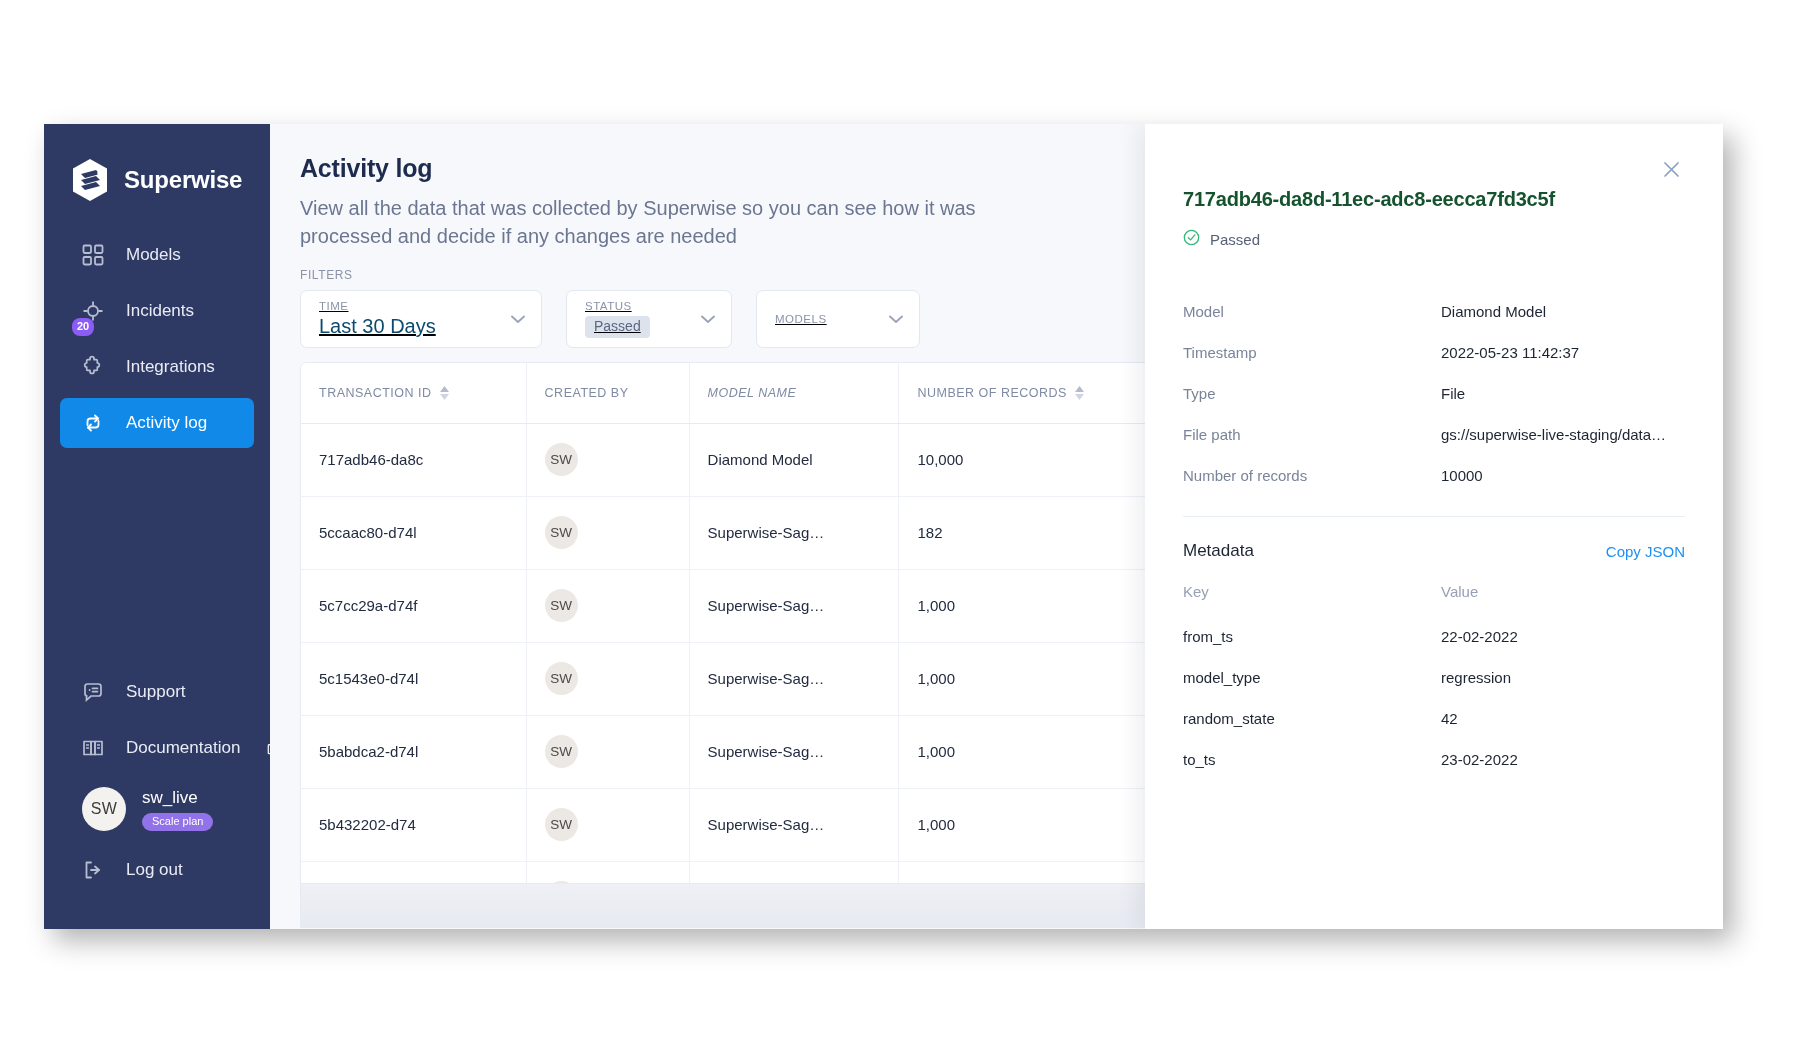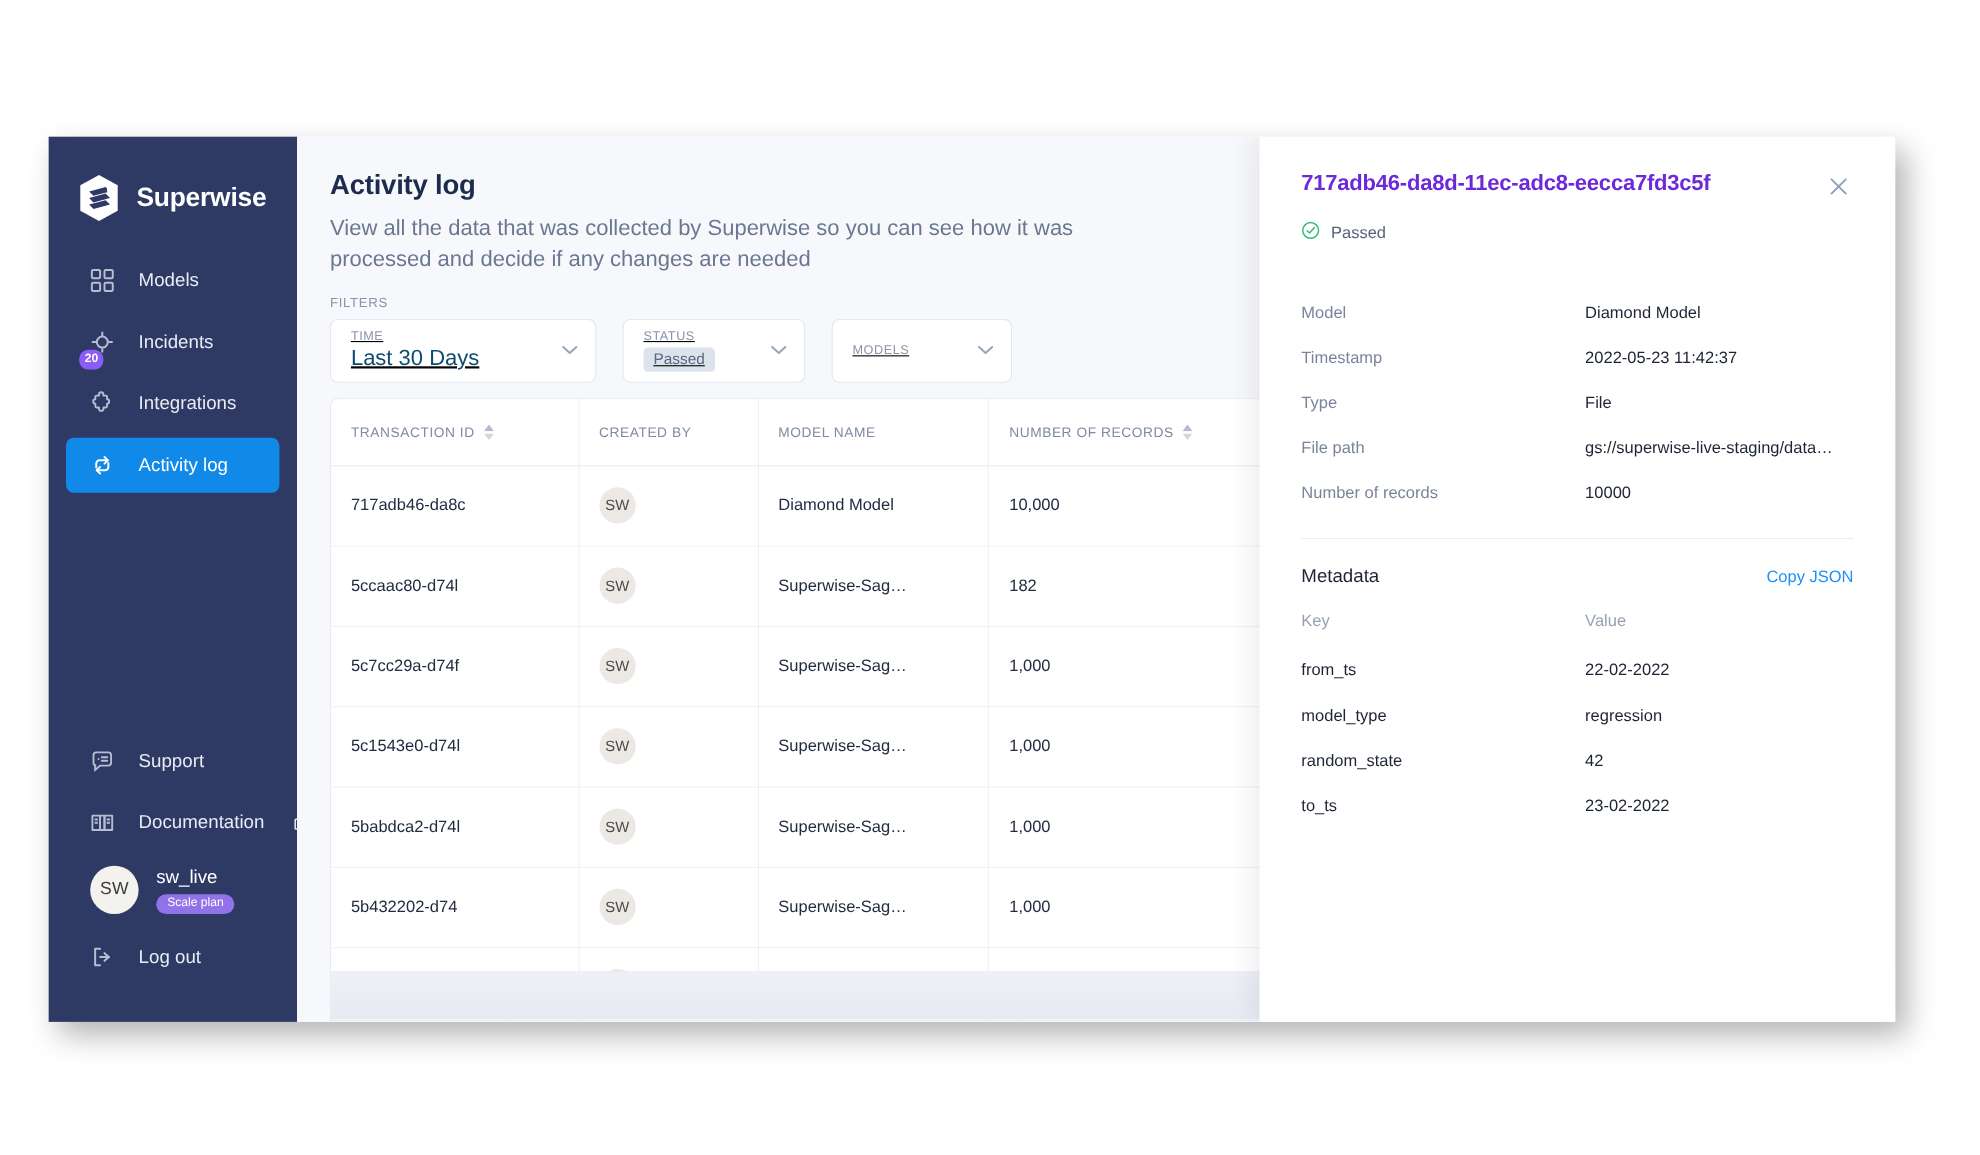--- a/index.html
+++ b/index.html
@@ -223,21 +223,21 @@
   .avatar-sm {
     width: 33px; height: 33px;
     border-radius: 50%;
     background: #ece9e4;
     color: #4a4a4a;
     font-size: 13.5px;
     display: flex; align-items: center; justify-content: center;
   }
   .col-txid   { width: 163px; }
   .col-by     { width: 118px; }
-  .col-model  { width: 152px; }
+  .col-model  { width: 152px; font-style: italic; }
   .col-recs   { width: 200px; }
   .col-cat    { width: 188px; }
   .col-type   { width: 120px; }
 
   .hscroll {
     position: absolute;
     left: 0; bottom: 0;
     width: 100%; height: 44px;
     background: linear-gradient(#eef0f5, #e7eaf1);
     border-top: 1px solid #e6eaf2;
@@ -255,22 +255,23 @@
     padding: 0 38px;
   }
   .dp-head {
     display: flex; align-items: flex-start;
     justify-content: space-between;
     padding-top: 32px;
   }
   .dp-title {
     font-size: 20px;
     font-weight: bold;
-    color: #6d28d9;
+    color: #14532d;
     letter-spacing: -.2px;
+    margin-top: 32px;
   }
   .dp-close { cursor: pointer; padding: 4px; line-height: 0; }
   .dp-status {
     display: flex; align-items: center; gap: 10px;
     margin-top: 18px;
     font-size: 15px;
     color: #566077;
   }
   .dp-rows { margin-top: 42px; }
   .dp-row {

